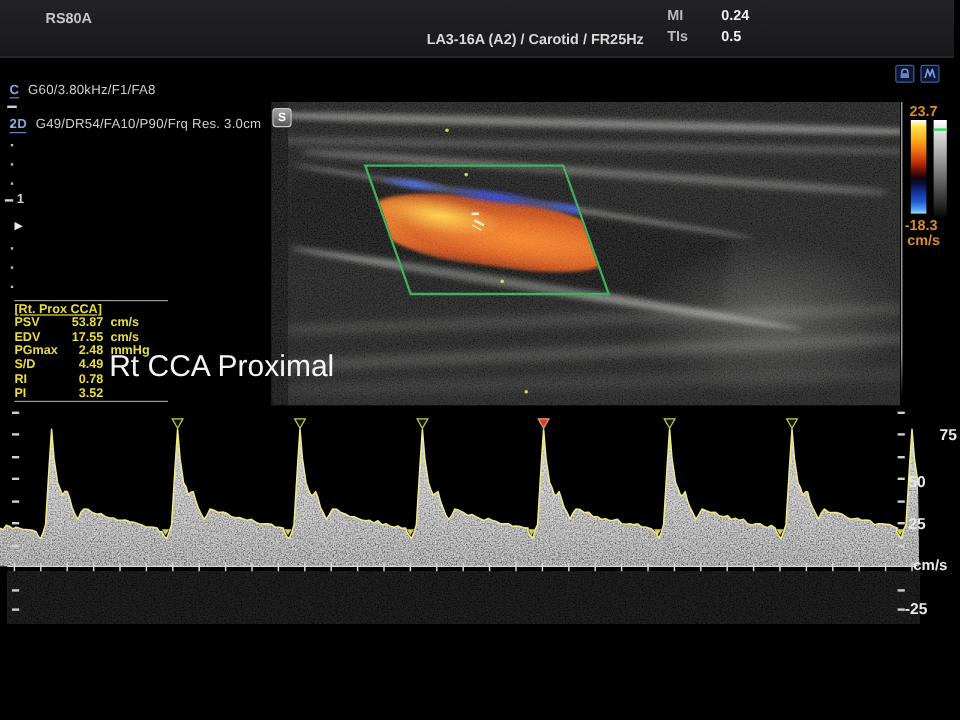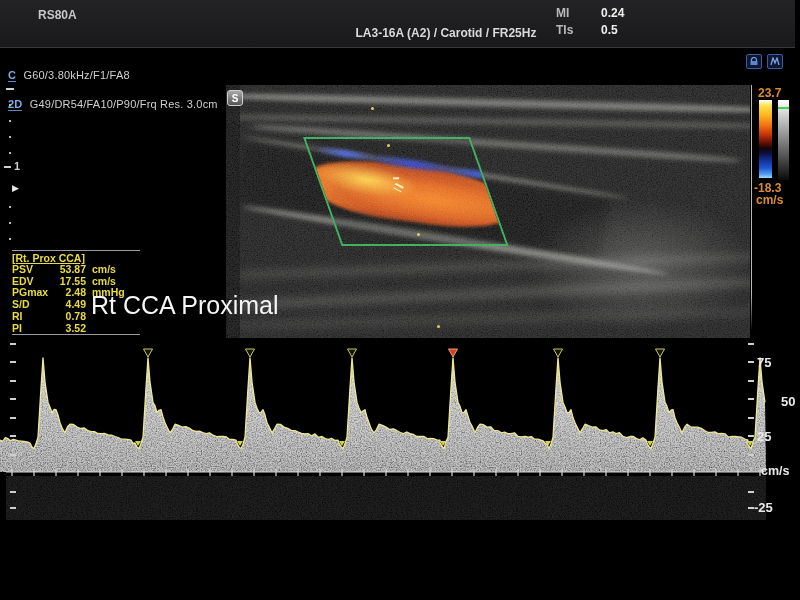--- a/index.html
+++ b/index.html
@@ -308,19 +308,19 @@
         <polygon points="448.5,9 457.5,9 453,17" fill="#cc4422" stroke="#ee9977" stroke-width="1"></polygon>
         <polygon points="440,101 446,101 443,106" fill="#e8e858" opacity="0.9"></polygon>
         <polygon points="553.5,9 562.5,9 558,17" fill="#15150a" stroke="#c8cc55" stroke-width="1"></polygon>
         <polygon points="545,101 551,101 548,106" fill="#e8e858" opacity="0.9"></polygon>
         <polygon points="655.5,9 664.5,9 660,17" fill="#15150a" stroke="#c8cc55" stroke-width="1"></polygon>
         <polygon points="647,101 653,101 650,106" fill="#e8e858" opacity="0.9"></polygon>
         <polygon points="747,101 753,101 750,106" fill="#e8e858" opacity="0.9"></polygon>
       </g>
   </svg>
 
-  <div class="vel-label" style="left:757px;top:355px;">75</div>
-  <div class="vel-label" style="left:757px;top:394px;margin-left:24px;">50</div>
+  <div class="vel-label" style="left:783px;top:355px;">75</div>
+  <div class="vel-label" style="left:757px;top:394px;">50</div>
   <div class="vel-label" style="left:757px;top:429px;">25</div>
   <div class="vel-unit" style="left:761px;top:464px;">cm/s</div>
   <div class="vel-label" style="left:754px;top:500px;">-25</div>
 
 </div>
 
 </body></html>

